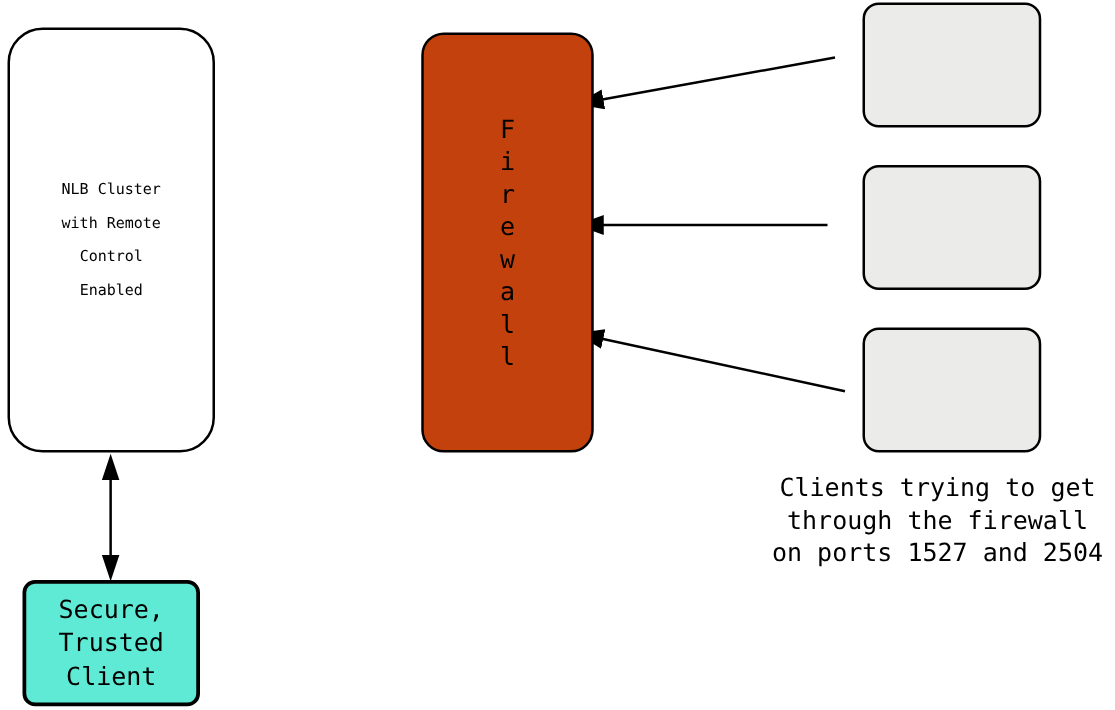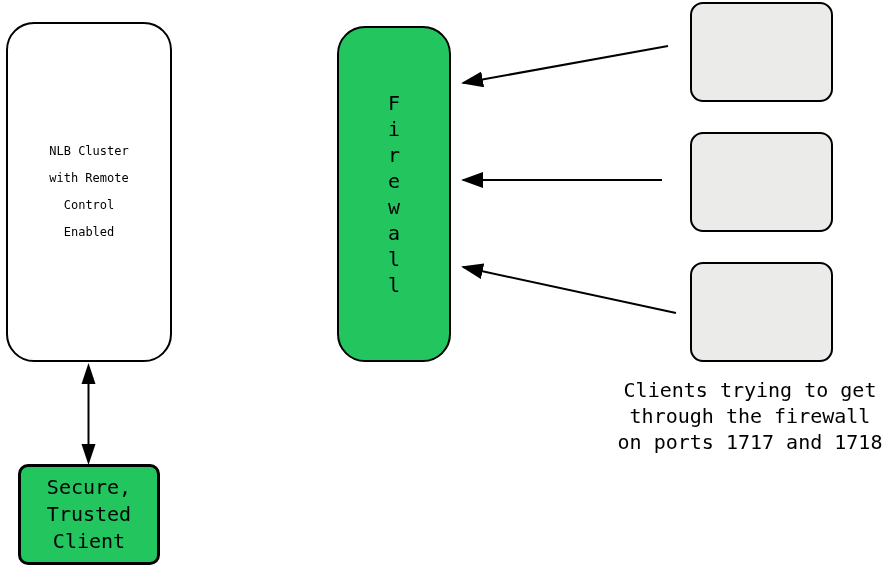--- a/index.html
+++ b/index.html
@@ -42,24 +42,24 @@
     border-radius: 28px;
   }
   .nlb-label {
     font-size: 12px;
     line-height: 27px;
     white-space: pre-line;
   }
   .firewall-box {
     left: 337px;
     top: 26px;
-    width: 114px;
+    width: 138px;
     height: 336px;
-    background: #22c55e;
-    border-radius: 28px;
+    background: #c2410c;
+    border-radius: 18px;
   }
   .firewall-label {
     font-size: 20px;
     line-height: 26px;
     width: 1ch;
     word-break: break-all;
     text-align: center;
   }
   .client-box {
     left: 690px;
@@ -70,21 +70,21 @@
     border-radius: 13px;
   }
   .client-box-1 { top: 2px; }
   .client-box-2 { top: 132px; }
   .client-box-3 { top: 262px; }
   .secure-box {
     left: 18px;
     top: 464px;
     width: 142px;
     height: 101px;
-    background: #22c55e;
+    background: #5eead4;
     border-width: 3px;
     border-radius: 10px;
   }
   .secure-label {
     font-size: 20px;
     line-height: 27px;
     white-space: pre-line;
   }
   .caption {
     position: absolute;
@@ -148,21 +148,21 @@
   </div>
 
 
 
   <div class="box client-box client-box-1"></div>
   <div class="box client-box client-box-2"></div>
   <div class="box client-box client-box-3"></div>
 
   <div class="caption clients-caption">Clients trying to get
 through the firewall
-on ports 1717 and 1718</div>
+on ports 1527 and 2504</div>
 
   <div class="box secure-box">
     <div class="secure-label">Secure,
 Trusted
 Client</div>
   </div>
 
 </div>
 
 </body></html>

